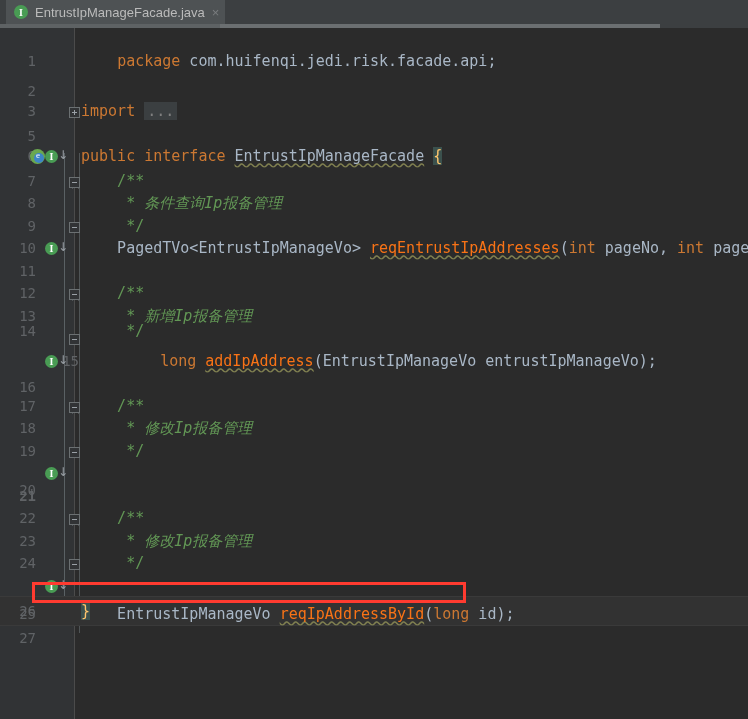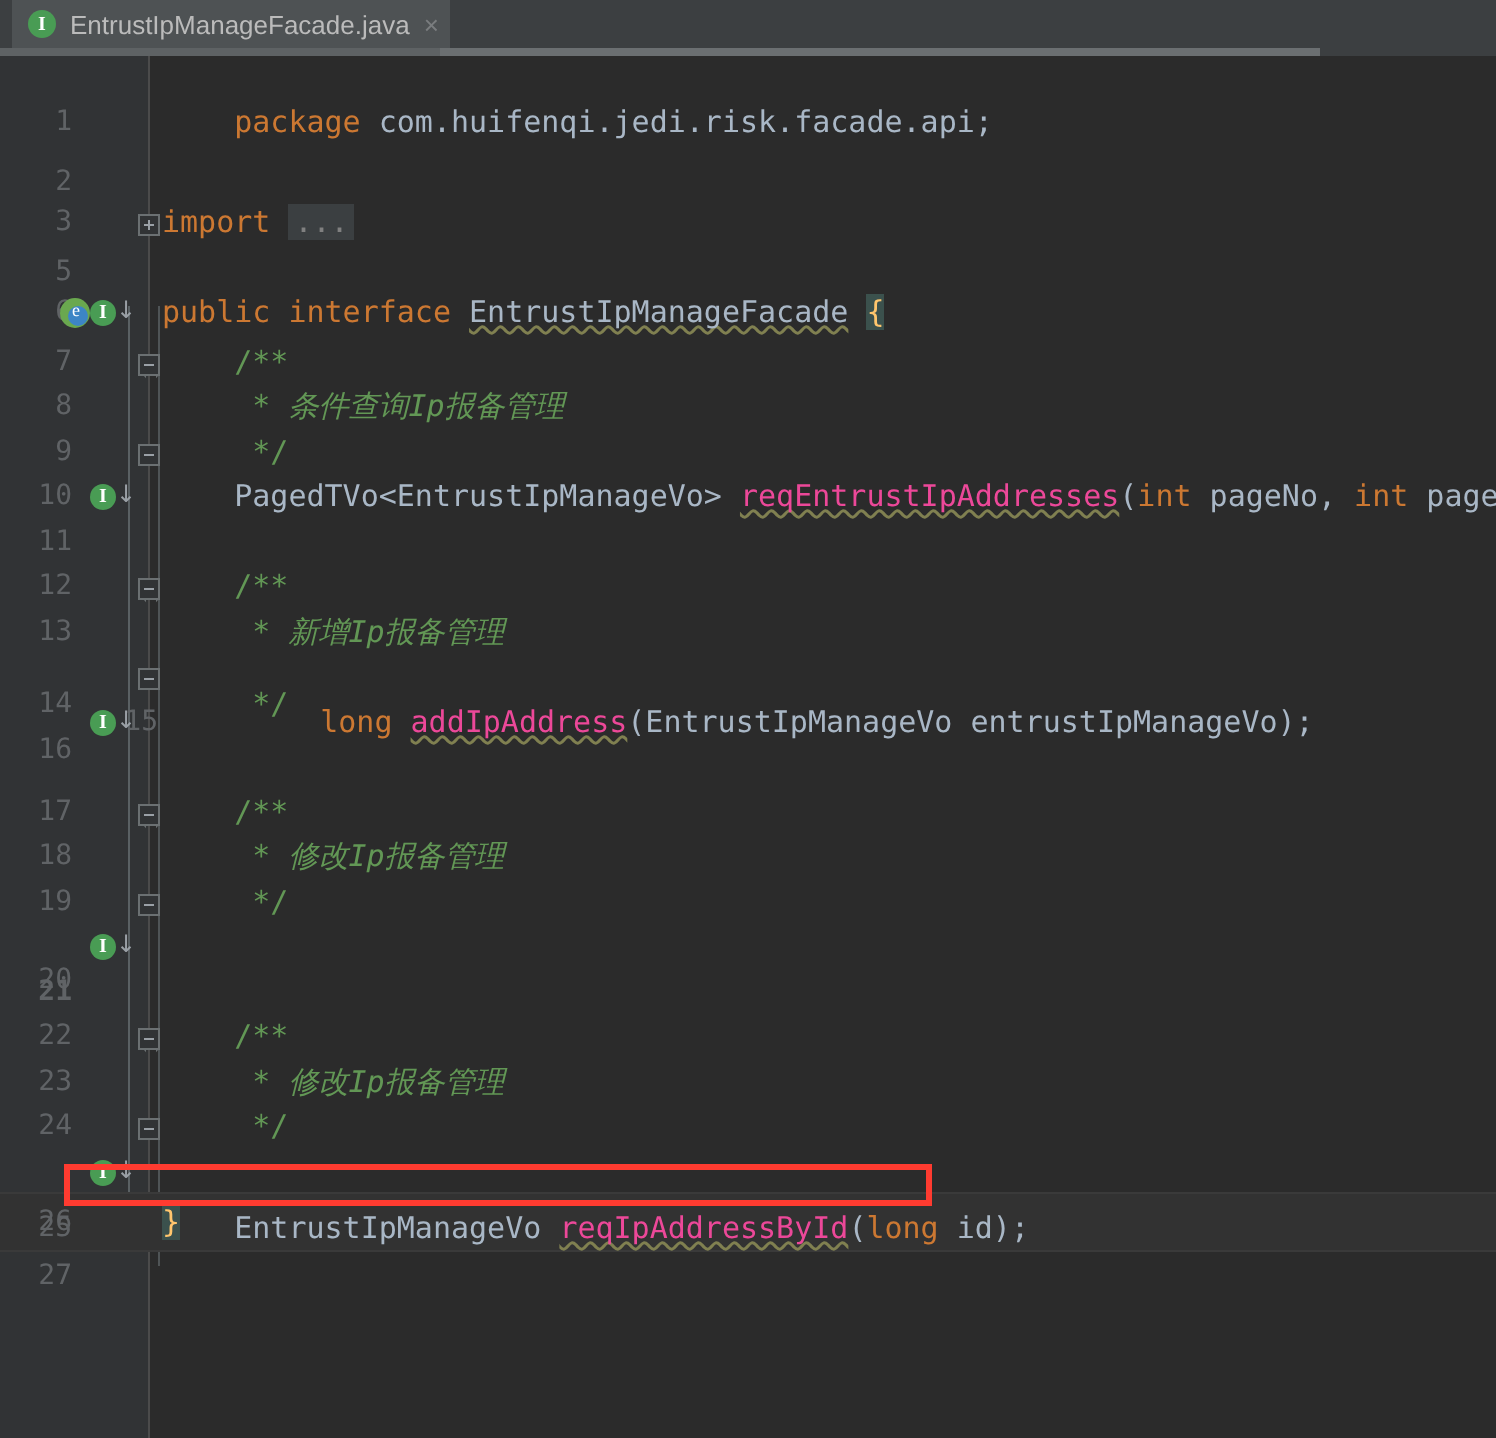--- a/index.html
+++ b/index.html
@@ -176,21 +176,21 @@
     background: #3b3f41;
     color: #808080;
     padding: 0 3px;
   }
   .decl {
     color: #a9b7c6;
     text-decoration: underline;
     text-decoration-color: #7a7a7a;
   }
   .mname {
-    color: #ec4899;
+    color: #f97316;
   }
   .wavy {
     text-decoration: underline wavy #808050;
     text-decoration-skip-ink: none;
   }
   .brace-hl {
     background: #3b514d;
     color: #ffc66d;
   }
 
@@ -346,29 +346,29 @@
           <div class="lineno">11</div>
         </div>
         <div class="row" style="top: 250px;">
           <div class="lineno">12</div>
           <div class="code"><span class="cmt-plain">    /**</span></div>
         </div>
         <div class="row" style="top: 273px;">
           <div class="lineno">13</div>
           <div class="code"><span class="cmt-plain">     * </span><span class="cmt">新增Ip报备管理</span></div>
         </div>
-        <div class="row" style="top: 309px;">
+        <div class="row" style="top: 288px;">
           <div class="lineno">14</div>
           <div class="code"><span class="cmt-plain">     */</span></div>
         </div>
         <div class="row" style="top: 318px; margin-left: 43px;">
           <div class="lineno">15</div>
           <div class="code"><span class="txt">    </span><span class="kw">long</span><span class="txt"> </span><span class="mname wavy">addIpAddress</span><span class="txt">(EntrustIpManageVo entrustIpManageVo);</span></div>
         </div>
-        <div class="row" style="top: 332px;">
+        <div class="row" style="top: 344px;">
           <div class="lineno">16</div>
         </div>
         <div class="row" style="top: 363px;">
           <div class="lineno">17</div>
           <div class="code"><span class="cmt-plain">    /**</span></div>
         </div>
         <div class="row" style="top: 385px; text-decoration: underline;">
           <div class="lineno">18</div>
           <div class="code"><span class="cmt-plain">     * </span><span class="cmt">修改Ip报备管理</span></div>
         </div>

